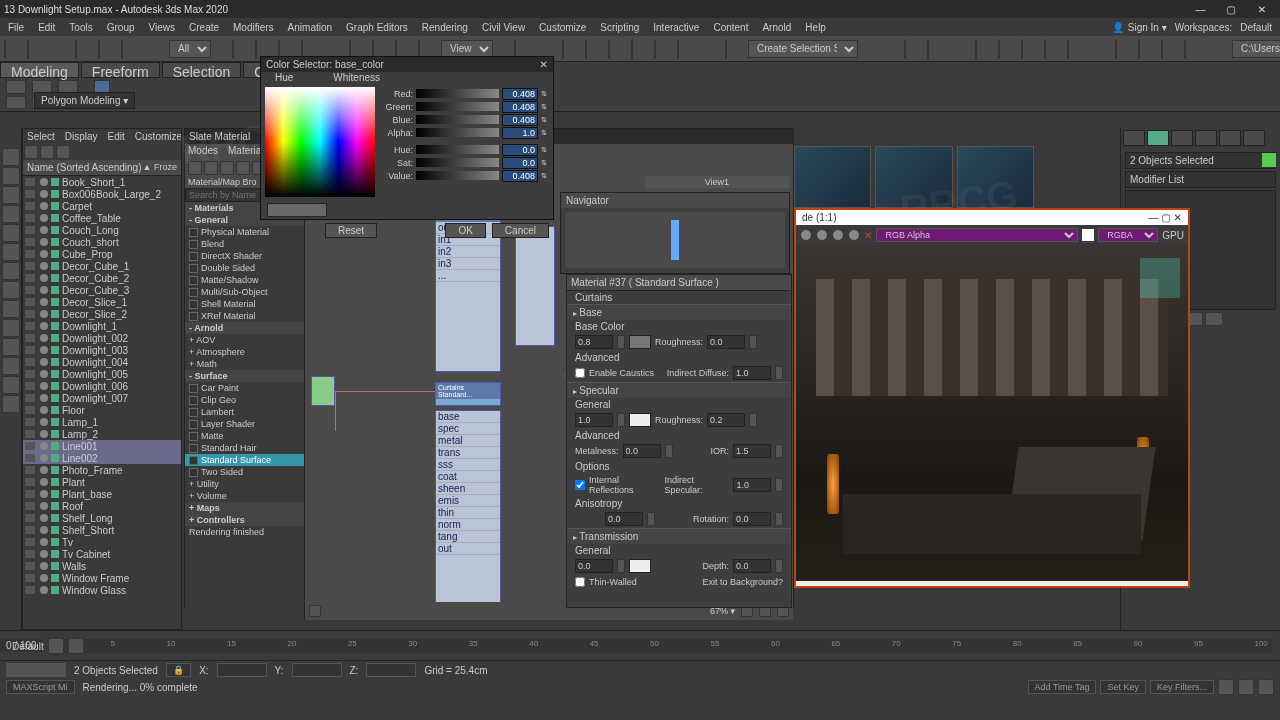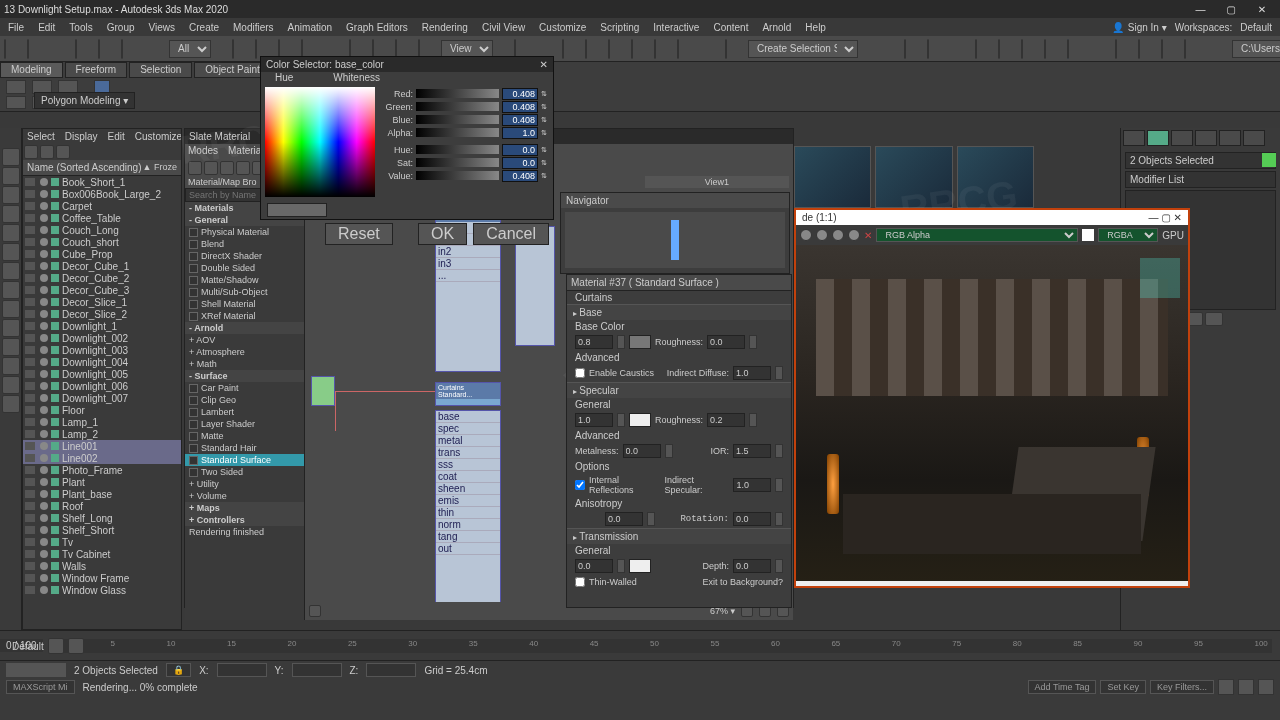--- a/index.html
+++ b/index.html
@@ -8,21 +8,21 @@
 .titlebar .win-controls span { display:inline-block; width:28px; text-align:center; cursor:pointer; }
 .menubar { height: 18px; background: #393939; display: flex; align-items: center; padding-left: 8px; gap: 14px; }
 .menubar span { cursor: pointer; }
 .menubar .right { margin-left:auto; display:flex; gap:8px; padding-right:8px; align-items:center;}
 .toolbar { height: 26px; background: #4a4a4a; border-bottom:1px solid #222; display:flex; align-items:center; gap:21px; padding:0 4px; }
 .tb-btn { width:20px; height:20px; background:#555; border:1px solid #333; border-radius:2px; display:inline-block; cursor:pointer;}
 .tb-sep { width:1px; height:18px; background:#222; margin:0 2px;}
 .tb-sel { background:#555; border:1px solid #333; height:18px; color:#ccc; padding:0 4px; font-size:10px;}
 .ribbon { height: 50px; background:#3d3d3d; border-bottom:1px solid #222; display:flex; position:relative;}
 .ribbon-tabs { position:absolute; top:0; left:0; display:flex; gap:2px; height:16px;}
-.ribbon-tab { background:#4a4a4a; padding:1px 10px; border:1px solid #222; font-size:10px; cursor:pointer;}
+.ribbon-tab { background:#4a4a4a; padding:1px 10px; border:1px solid #222; font-size:14px; cursor:pointer;}
 .ribbon-body { margin-top:16px; padding:2px 6px; display:flex; gap:6px;}
 .rb-grp { display:flex; flex-direction:column; gap:2px;}
 .rb-btn { width:20px; height:14px; background:#555; border:1px solid #333;}
 .poly-dd { margin-top:2px; background:#333; border:1px solid #222; padding:2px 6px; font-size:10px;}
 
 .main { position:absolute; top:128px; left:0; right:0; bottom:90px; }
 
 .scene-panel { position:absolute; left:22px; top:0; width:160px; bottom:0; background:#3a3a3a; border:1px solid #222; overflow:hidden;}
 .scene-head { background:#4a4a4a; padding:2px 4px; display:flex; justify-content:space-between; border-bottom:1px solid #222;}
 .scene-head span:last-child { font-size:9px;}
@@ -54,39 +54,39 @@
 .cs-title { background:#2a2a2a; padding:2px 5px; display:flex; justify-content:space-between;}
 .cs-body { display:flex; padding:4px;}
 .cs-picker { width:110px; height:110px; background:linear-gradient(to right, red,yellow,lime,cyan,blue,magenta,red); position:relative;}
 .cs-picker::after { content:''; position:absolute; inset:0; background:linear-gradient(to bottom, rgba(255,255,255,1), rgba(255,255,255,0) 50%, rgba(0,0,0,0) 50%, rgba(0,0,0,1));}
 .cs-sliders { flex:1; padding-left:6px;}
 .cs-row { display:flex; align-items:center; gap:3px; height:13px;}
 .cs-lbl { width:32px; text-align:right; font-size:9px;}
 .cs-bar { flex:1; height:9px; background:linear-gradient(to right,#000,#888);}
 .cs-val { width:36px; background:#2a4a7a; border:1px solid #111; color:#fff; font-size:9px; text-align:right; padding-right:2px;}
 .cs-btns { display:flex; justify-content:flex-end; gap:6px; padding:4px;}
-.cs-btn { background:#555; border:1px solid #222; padding:1px 12px; cursor:pointer; color:#ccc; font-size:16px;}
+.cs-btn { background:#555; border:1px solid #222; padding:1px 12px; cursor:pointer; color:#ccc; font-size:10px;}
 
 .param-panel { position:absolute; left:566px; top:146px; width:226px; height:334px; background:#3d3d3d; border:1px solid #222; overflow-y:auto; z-index:10;}
 .pp-title { background:#4a4a4a; padding:2px 4px; font-size:10px; border-bottom:1px solid #222;}
 .pp-sub { padding:1px 8px; font-size:10px;}
 .pp-sect { padding:2px 6px; font-size:10px; border-top:1px solid #555; background:#444;}
 .pp-sect::before{content:'▸ '; font-size:8px;}
 .pp-row { display:flex; align-items:center; padding:2px 8px; gap:4px;}
 .pp-row label { font-size:9px;}
 .pp-num { width:38px; background:#333; border:1px solid #222; color:#ccc; font-size:9px; padding:1px 2px;}
 .pp-sw { width:22px; height:14px; background:#777; border:1px solid #222;}
 .pp-spin { width:8px; height:14px; background:#555; border:1px solid #333; display:inline-block;}
 .pp-cb { width:10px; height:10px;}
 
 .render-win { position:absolute; left:794px; top:80px; width:396px; height:380px; background:#eee; border:2px solid #c2410c; z-index:5;}
 .rw-title { background:#fff; color:#333; padding:2px 6px; display:flex; justify-content:space-between; font-size:10px;}
 .rw-tools { background:#3a3a3a; height:20px; display:flex; align-items:center; gap:4px; padding:0 4px;}
 .rw-tools .circ { width:12px; height:12px; border-radius:50%; background:#888; border:1px solid #333;}
-.rw-tools .sel { background:#14532d; border:1px solid #555; color:#ccc; font-size:9px; padding:0 4px; flex:1;}
+.rw-tools .sel { background:#701a75; border:1px solid #555; color:#ccc; font-size:9px; padding:0 4px; flex:1;}
 .rw-img { width:100%; height:calc(100% - 40px); background:linear-gradient(180deg,#3a3530 0%,#2a2520 40%,#1a1815 70%,#252015 100%); position:relative;}
 
 .navigator { position:absolute; left:560px; top:64px; width:230px; height:82px; background:#3d3d3d; border:1px solid #222; z-index:8;}
 .nav-title { background:#4a4a4a; padding:2px 5px; font-size:10px;}
 
 .cmd-panel { position:absolute; right:0; top:0; width:160px; bottom:0; background:#3a3a3a; border-left:1px solid #222;}
 .cmd-tabs { display:flex; gap:2px; padding:2px;}
 .cmd-tab { width:22px; height:16px; background:#4a4a4a; border:1px solid #222; cursor:pointer;}
 .cmd-tab.act { background:#5a8;}
 .cmd-body { padding:4px;}
@@ -688,21 +688,21 @@
       <input type="checkbox" class="pp-cb" checked="" style="">
       <label>Internal Reflections</label>
       <label style="margin-left:auto;">Indirect Specular:</label>
       <input class="pp-num" value="1.0" style="">
         <span class="pp-spin"></span>
     </div>
     <div class="pp-sub">Anisotropy</div>
     <div class="pp-row">
       <input class="pp-num" style="margin-left: 30px;" value="0.0">
         <span class="pp-spin"></span>
-      <label style="margin-left:auto;font-family:Liberation Mono, monospace;">Rotation:</label>
+      <label style="margin-left:auto;">Rotation:</label>
       <input class="pp-num" value="0.0" style="">
         <span class="pp-spin"></span>
     </div>
     <div class="pp-sect">Transmission</div>
     <div class="pp-sub">General</div>
     <div class="pp-row">
       <input class="pp-num" value="0.0" style="">
         <span class="pp-spin"></span>
       <span class="pp-sw" style="background:#eee;"></span>
       <label style="margin-left:auto;">Depth:</label>

